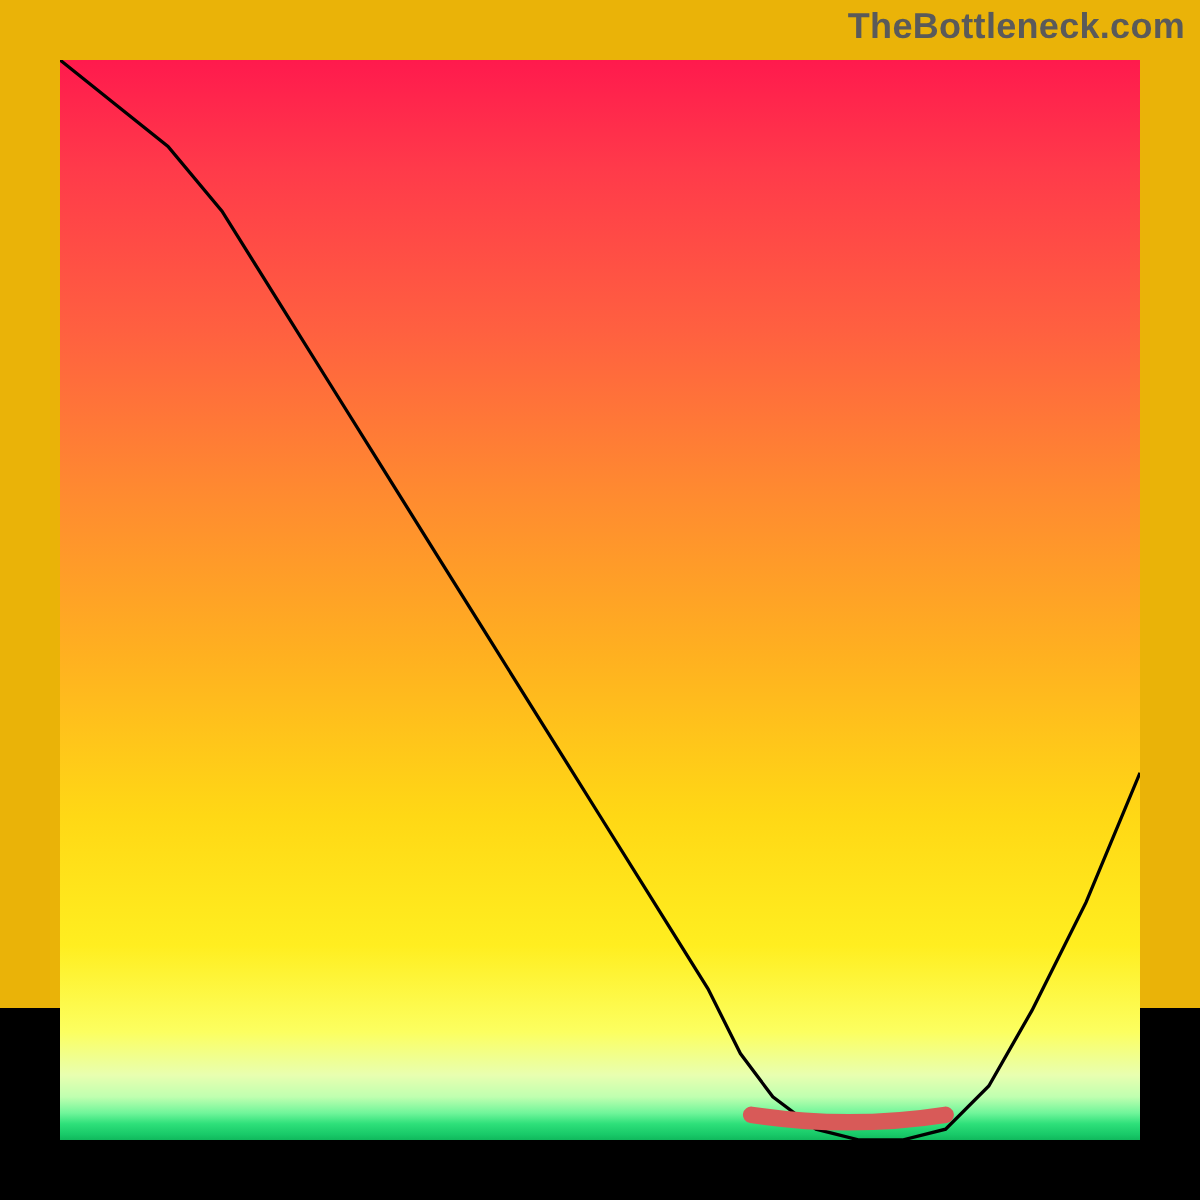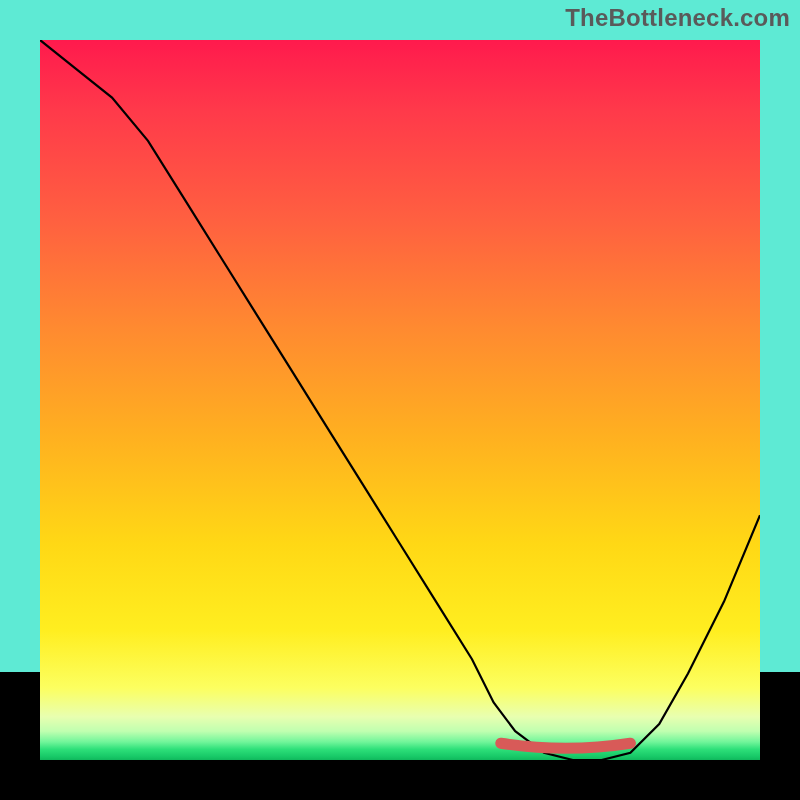--- a/index.html
+++ b/index.html
@@ -8,21 +8,21 @@
     width: 800px;
     height: 800px;
     background: #000;
     overflow: hidden;
     font-family: Arial, Helvetica, sans-serif;
   }
   .frame {
     position: relative;
     width: 800px;
     height: 672px;
-    background: #5eead4;
+    background: #eab308;
   }
   .watermark {
     position: absolute;
     top: 4px;
     right: 10px;
     color: #5a5a5a;
     font-size: 24px;
     font-weight: 600;
     letter-spacing: 0.2px;
     z-index: 5;

